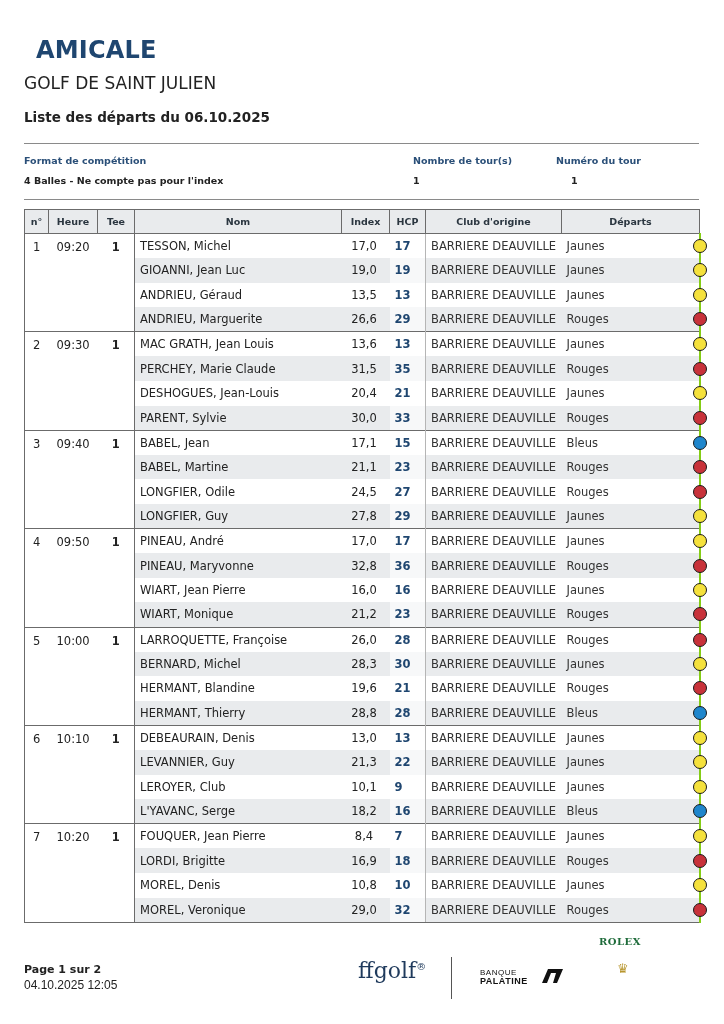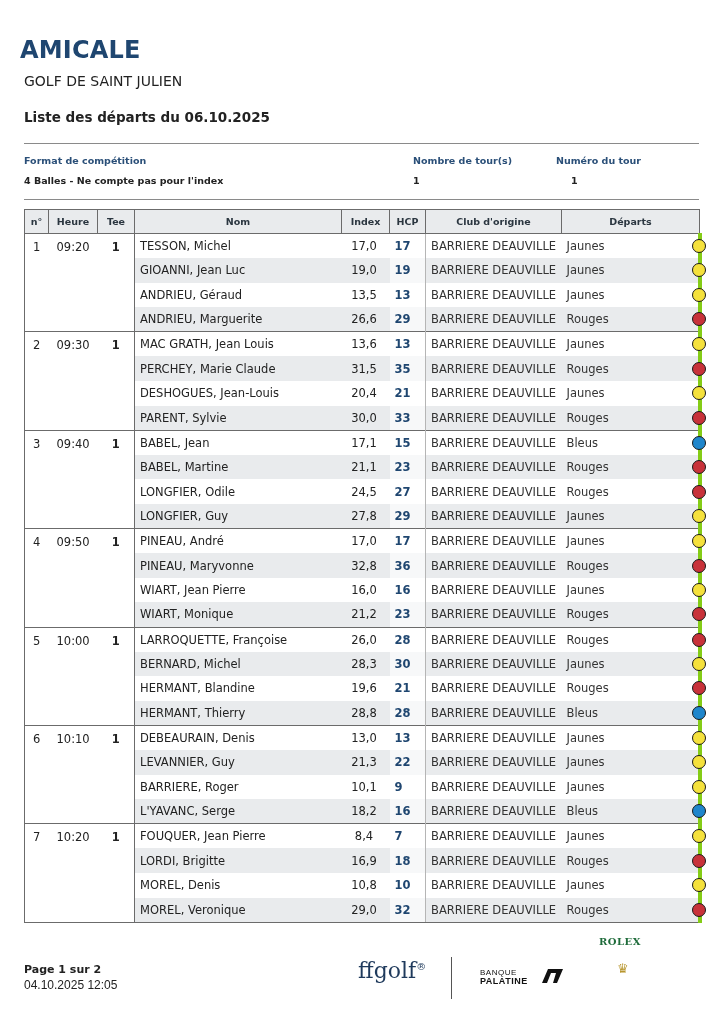--- a/index.html
+++ b/index.html
@@ -1,36 +1,36 @@
 <!DOCTYPE html>
 <html><head>
 <meta charset="utf-8">
 <style>
   * { box-sizing: border-box; margin: 0; padding: 0; }
   html, body { width: 724px; height: 1024px; background: #ffffff; overflow: hidden; }
   body { font-family: "DejaVu Sans", sans-serif; color: #222; position: relative; }
-  .title { position: absolute; left: 20px; top: 36px; font-size: 24px; font-weight: bold; color: #1f4670; letter-spacing: 0.2px; }
-  .subtitle { position: absolute; left: 24px; top: 73px; font-size: 14px; color: #222; }
+  .title { position: absolute; left: 36px; top: 36px; font-size: 24px; font-weight: bold; color: #1f4670; letter-spacing: 0.2px; }
+  .subtitle { position: absolute; left: 24px; top: 73px; font-size: 17px; color: #222; }
   .list-title { position: absolute; left: 24px; top: 109px; font-size: 13.5px; font-weight: bold; color: #222; }
   .hr { position: absolute; left: 24px; width: 675px; height: 1px; background: #8a8a8a; }
   .meta-label { position: absolute; top: 155px; font-size: 9.5px; font-weight: bold; color: #2a4f78; }
   .meta-value { position: absolute; top: 175px; font-size: 9.5px; font-weight: bold; color: #222; }
 
   table.start { position: absolute; left: 24px; top: 209px; width: 675px; border-collapse: collapse; font-size: 11.5px; table-layout: fixed; }
   table.start th { background: #e9ebed; font-size: 9.5px; font-weight: bold; color: #2b3640; text-align: center; height: 24px; padding: 0 6px; border: 1px solid #6b6b6b; }
   table.start th.c-num, table.start th.c-tee { text-align: center; padding: 0 2px; }
   table.start td { height: 24.6px; padding: 0 5px; white-space: nowrap; overflow: visible; vertical-align: middle; }
   tr.grp-first td { border-top: 1px solid #6b6b6b; }
   td.c-num { text-align: center; vertical-align: top !important; padding-top: 6px !important; border-left: 1px solid #6b6b6b; }
   td.c-heure { vertical-align: top !important; padding-top: 6px !important; padding-left: 8px !important; }
   td.c-tee { text-align: center; font-weight: bold; vertical-align: top !important; padding-top: 6px !important; border-right: 1px solid #6b6b6b; }
   td.c-index { text-align: center; padding-right: 8px !important; }
   td.c-hcp { text-align: left; color: #1f4670; font-weight: bold; padding-right: 10px !important; border-right: 1px solid #b5b5b5; }
   td.c-club { color: #333; }
-  td.c-dep { position: relative; border-right: 4px solid #84cc16; color: #333; }
+  td.c-dep { position: relative; border-right: 2px solid #84cc16; color: #333; }
   tr.alt td.c-nom, tr.alt td.c-index, tr.alt td.c-club, tr.alt td.c-dep { background: #e9ebed; }
   tr.alt td.c-hcp { background: #f7f8f9; }
   tr.last td { border-bottom: 1px solid #6b6b6b; }
   .dot { position: absolute; right: -8px; top: 50%; margin-top: -7px; width: 14px; height: 14px; border-radius: 50%; border: 1.5px solid #1a1a1a; }
 
   .footer-page { position: absolute; left: 24px; top: 963px; font-size: 11px; font-weight: bold; color: #222; }
   .footer-date { position: absolute; left: 24px; top: 978px; font-family: "Liberation Sans", sans-serif; font-size: 12px; color: #222; }
   .logo-ffgolf { position: absolute; left: 358px; top: 958px; font-family: "DejaVu Serif", serif; font-size: 22px; color: #1f3a5c; }
   .logo-ffgolf sup { font-size: 10px; }
   .logo-sep { position: absolute; left: 451px; top: 957px; width: 1px; height: 42px; background: #555; }
@@ -246,21 +246,21 @@
         <td class="c-dep"><span>Jaunes</span><span class="dot" style="background: rgb(245, 225, 60);"></span></td>
       </tr>
       <tr class="alt">
         <td class="c-nom">LEVANNIER, Guy</td>
         <td class="c-index">21,3</td>
         <td class="c-hcp">22</td>
         <td class="c-club">BARRIERE DEAUVILLE</td>
         <td class="c-dep"><span>Jaunes</span><span class="dot" style="background: rgb(245, 225, 60);"></span></td>
       </tr>
       <tr class="">
-        <td class="c-nom">BARRIERE, Roger</td>
+        <td class="c-nom">LEROYER, Club</td>
         <td class="c-index">10,1</td>
         <td class="c-hcp">9</td>
         <td class="c-club">BARRIERE DEAUVILLE</td>
         <td class="c-dep"><span>Jaunes</span><span class="dot" style="background: rgb(245, 225, 60);"></span></td>
       </tr>
       <tr class="alt">
         <td class="c-nom">L'YAVANC, Serge</td>
         <td class="c-index">18,2</td>
         <td class="c-hcp">16</td>
         <td class="c-club">BARRIERE DEAUVILLE</td>

